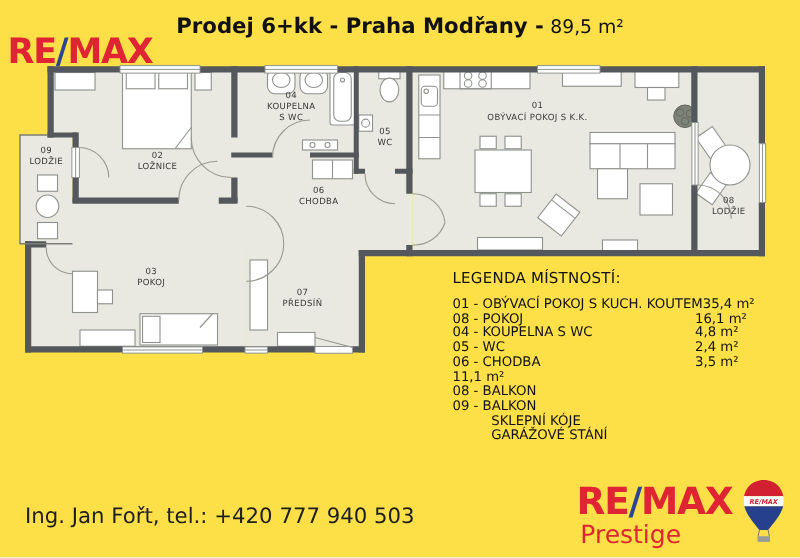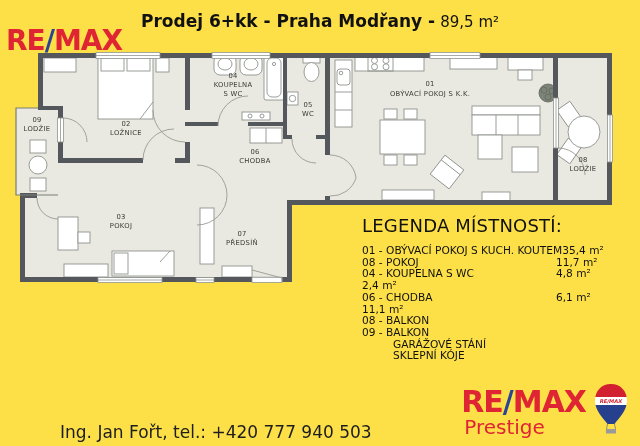--- a/index.html
+++ b/index.html
@@ -14,27 +14,27 @@
   .remax-word .red{color:#df2433;}
   .remax-word .blue{color:#2a4496;}
   .logo-top{position:absolute;left:6px;top:27px;font-size:28px;}
   
   .logo-bottom{position:absolute;right:10px;top:383px;display:flex;align-items:flex-start;}
   .logo-bottom .txt{display:flex;flex-direction:column;margin-right:6px;margin-top:4px;}
   .logo-bottom .word{font-size:30px;}
   .logo-bottom .prestige{color:#df2433;font-size:20px;margin-top:0px;margin-left:3px;line-height:1;}
   
   .legend{position:absolute;left:362px;top:215px;width:244px;color:#111;}
-  .legend-title{font-size:18px;margin-bottom:9px;letter-spacing:0.2px;}
+  .legend-title{font-size:12px;margin-bottom:9px;letter-spacing:0.2px;}
   .legend-row{display:flex;font-size:10.6px;line-height:11.7px;white-space:nowrap;}
   .legend-row .lab{flex:1;}
   .legend-row .ar{width:50px;}
   .legend-row.indent .lab{padding-left:31px;}
   
-  .contact{position:absolute;left:20px;top:422px;font-size:17px;color:#1d1d1d;margin-left:40px;}
+  .contact{position:absolute;left:20px;top:403px;font-size:17px;color:#1d1d1d;}
   
   #plan{position:absolute;left:0;top:50px;}
   .floor{fill:#e9e8e1;}
   .wall{fill:#54585c;}
   .thin{stroke:#7a7e76;stroke-width:1.2;fill:none;}
   .furn{fill:#ffffff;stroke:#8f938d;stroke-width:0.9;}
   .fline{stroke:#8f938d;stroke-width:0.9;fill:none;}
   .win{fill:#ffffff;stroke:#90948f;stroke-width:0.8;}
   .winline{stroke:#90948f;stroke-width:0.8;}
   .arc{stroke:#9a9a92;stroke-width:0.9;fill:none;}
@@ -316,50 +316,51 @@
 
   <div class="legend">
     <div class="legend-title">LEGENDA MÍSTNOSTÍ:</div>
     <div>
         <div class="legend-row">
           <span class="lab">01 - OBÝVACÍ POKOJ S KUCH. KOUTEM</span>
           <span class="ar">35,4 m²</span>
         </div>
         <div class="legend-row">
           <span class="lab">08 - POKOJ</span>
-          <span class="ar">11,7 m²</span>
+          <span class="ar">16,1 m²</span>
         </div>
         <div class="legend-row">
           <span class="lab">04 - KOUPELNA S WC</span>
           <span class="ar">4,8 m²</span>
         </div>
         <div class="legend-row">
+          <span class="lab">05 - WC</span>
           <span class="ar">2,4 m²</span>
         </div>
         <div class="legend-row">
           <span class="lab">06 - CHODBA</span>
-          <span class="ar">6,1 m²</span>
+          <span class="ar">3,5 m²</span>
         </div>
         <div class="legend-row">
           <span class="ar">11,1 m²</span>
         </div>
         <div class="legend-row">
           <span class="lab">08 - BALKON</span>
           <span class="ar"></span>
         </div>
         <div class="legend-row">
           <span class="lab">09 - BALKON</span>
           <span class="ar"></span>
         </div>
         <div class="legend-row indent">
+          <span class="lab">SKLEPNÍ KÓJE</span>
+          <span class="ar"></span>
+        </div>
+        <div class="legend-row indent">
           <span class="lab">GARÁŽOVÉ STÁNÍ</span>
-          <span class="ar"></span>
-        </div>
-        <div class="legend-row indent">
-          <span class="lab">SKLEPNÍ KÓJE</span>
           <span class="ar"></span>
         </div>
       </div>
   </div>
 
   <div class="contact">Ing. Jan Fořt, tel.: +420 777 940 503</div>
 
   <div class="logo-bottom">
     <div class="txt">
       <div class="remax-word word">

